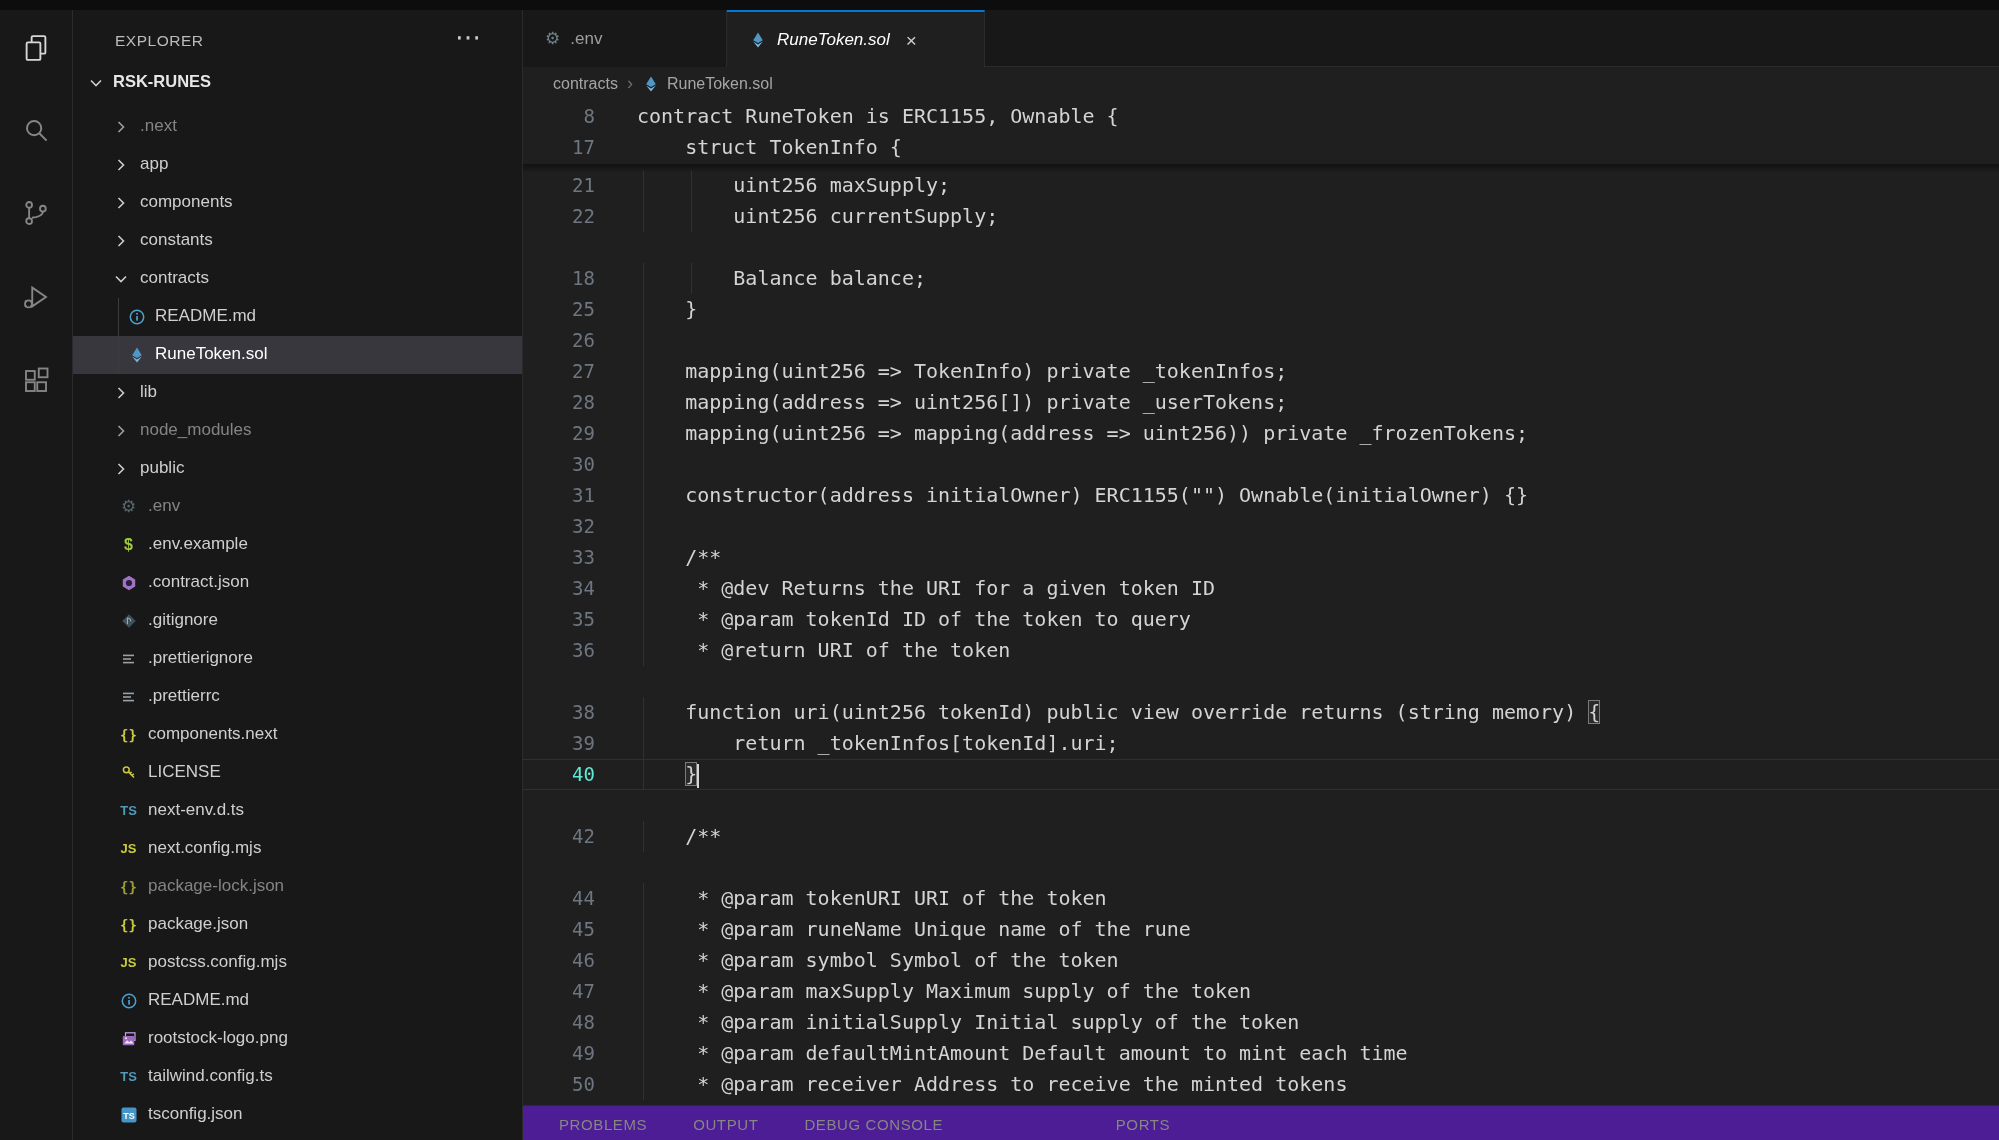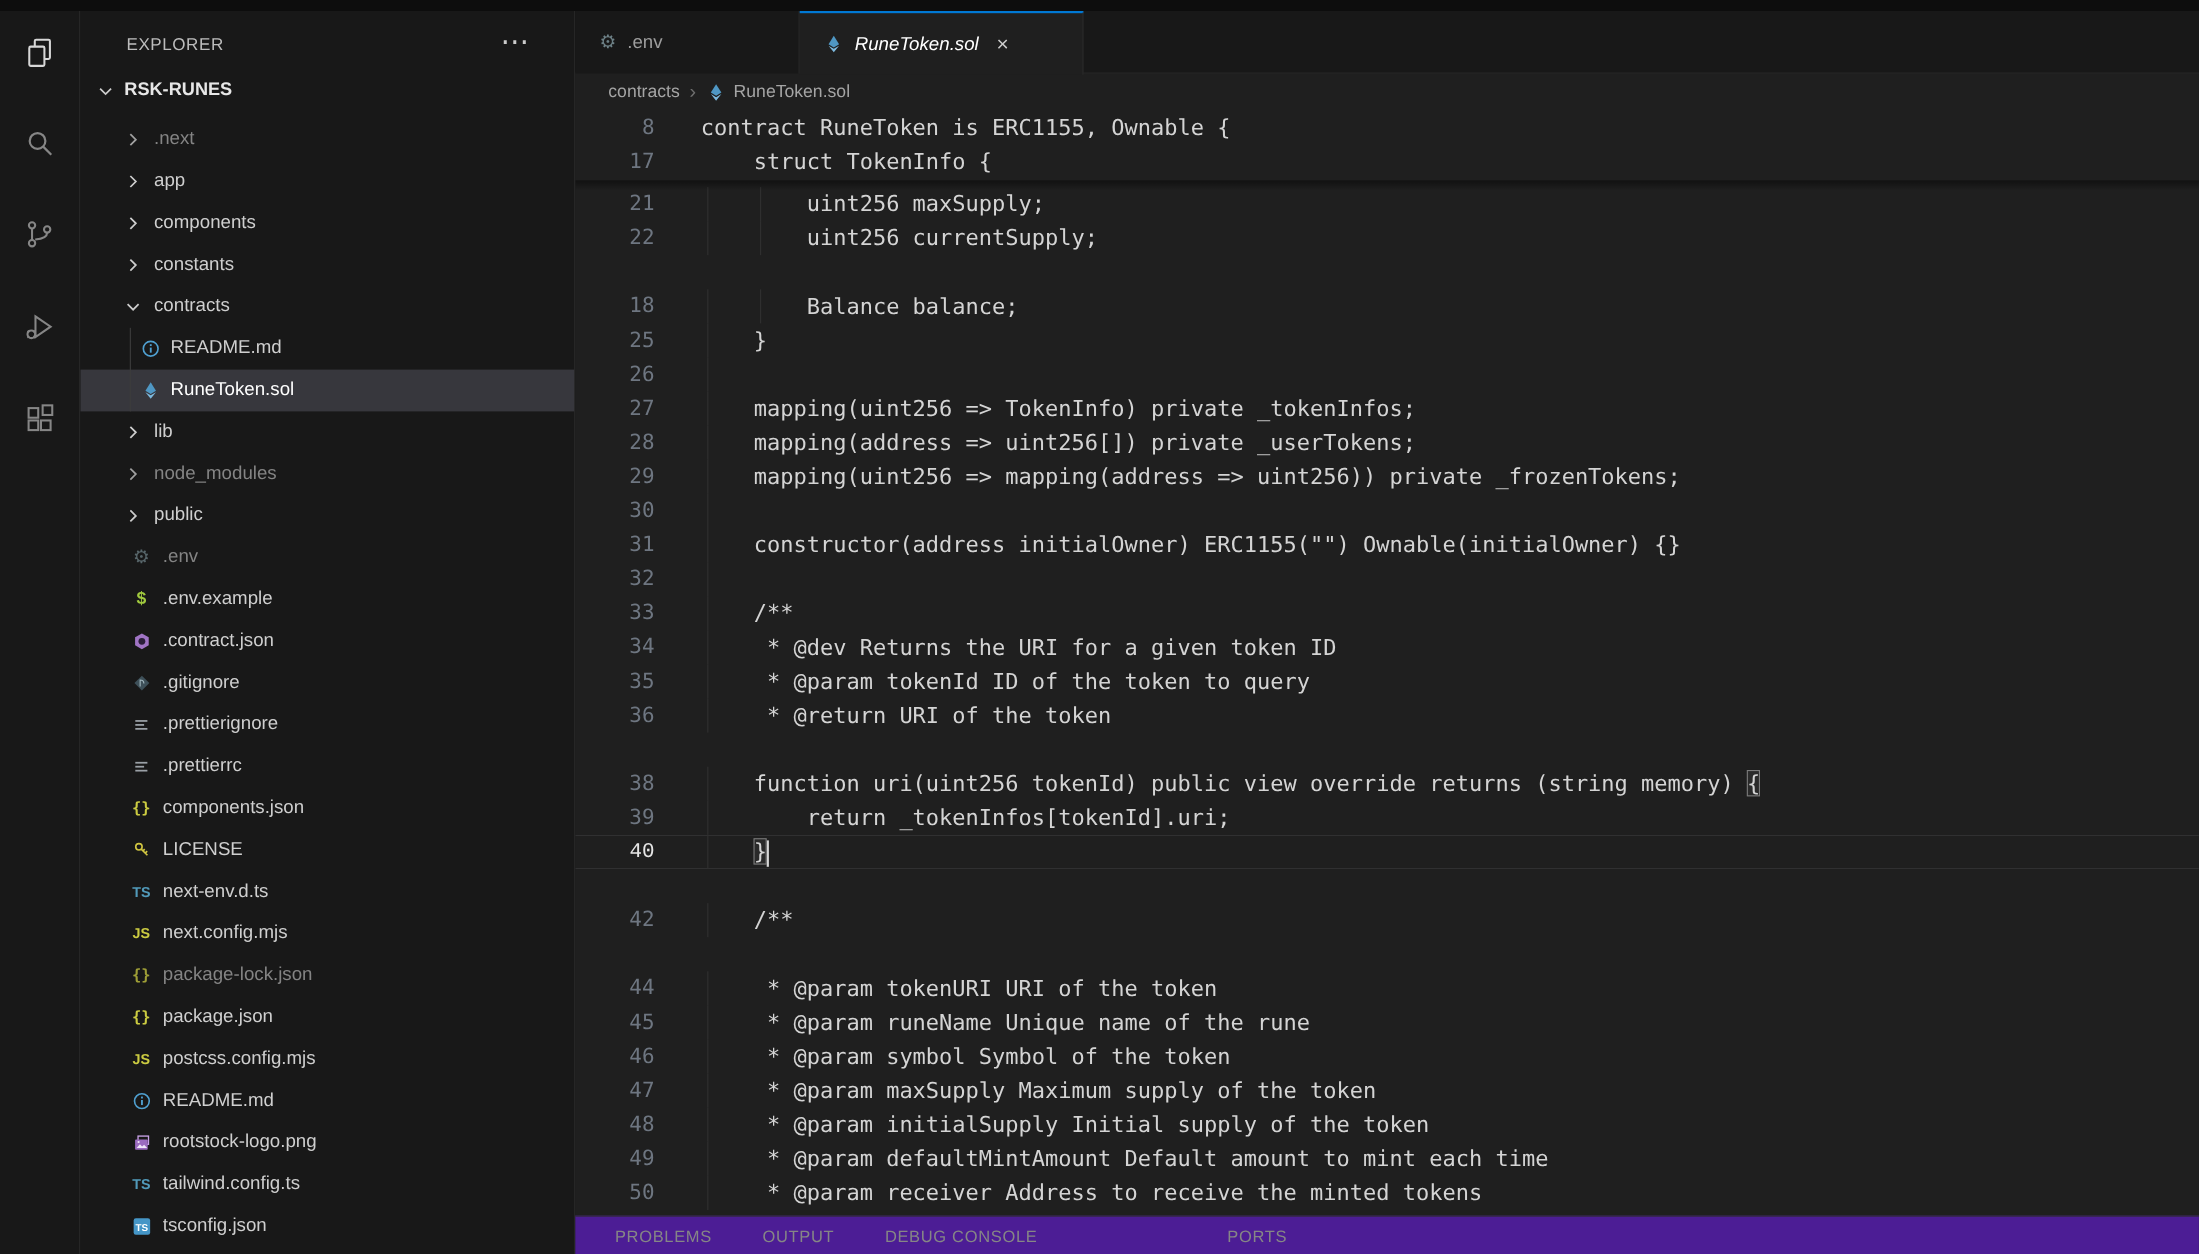--- a/index.html
+++ b/index.html
@@ -56,21 +56,21 @@
                 align-items:center; padding-left:30px; background:#1f1f1f; }
   .bc-seg { font-size:16px; color:#a5a5a5; cursor:pointer; display:flex; align-items:center; }
   .bc-sep { font-size:18px; color:#6e6e6e; margin:0 9px; }
   .bc-seg .icon { margin-right:7px; }
 
   
   .codearea { position:absolute; left:0; top:90px; width:100%; height:1005px; overflow:hidden; }
   .row { position:absolute; left:0; width:100%; height:31px; line-height:31px; }
   .row .ln { position:absolute; left:0; top:0; width:72px; text-align:right;
              font-family:"DejaVu Sans Mono",monospace; font-size:19px; color:#6e7681; }
-  .row.current .ln { color:#e5e5e5;font-family:Liberation Mono, monospace; }
+  .row.current .ln { color:#5eead4; }
   .row .txt { position:absolute; left:114px; top:0; font-family:"DejaVu Sans Mono",monospace;
               font-size:20px; color:#d4d4d4; white-space:pre; }
   .row.current { box-shadow: inset 0 1px 0 #303031, inset 0 -1px 0 #303031; }
   .gl { position:absolute; top:0; width:1px; height:31px; background:#313131; }
   .bm { outline:1px solid #7b7b7b; outline-offset:-1px; background:rgba(120,120,120,.12); }
   .cursor { display:inline-block; width:2px; height:24px; background:#d7d7d7;
             vertical-align:middle; margin-left:0; }
   .sticky { position:absolute; left:0; top:0; width:100%; height:64px; background:#1f1f1f; z-index:5; }
   .sticky .row { position:absolute; }
   .sticky-shadow { position:absolute; left:0; top:64px; width:100%; height:9px; z-index:5;
@@ -284,21 +284,21 @@
               <rect x="3" y="8.2" width="8" height="1.6" fill="#9aa0a6"></rect>
               <rect x="3" y="11.8" width="11" height="1.6" fill="#9aa0a6"></rect>
             </svg>
           </span>
              <span class="lbl" style="left:75px">.prettierrc</span>
         </div>
         <div class="trow" style="top:608px">
           <span class="ficon" style="left:46px">
             <span class="braceicon">{}</span>
           </span>
-             <span class="lbl" style="left:75px">components.json</span>
+             <span class="lbl" style="left:75px">components.next</span>
         </div>
         <div class="trow" style="top:646px">
           <span class="ficon" style="left:46px">
             <svg width="18" height="18" viewBox="0 0 18 18">
               <circle cx="6.3" cy="5.8" r="2.9" fill="none" stroke="#d0c541" stroke-width="1.5"></circle>
               <path d="M8.4 7.9l5.6 5.6M12 11.5l1.8-1.8M10 9.5l1.6-1.6" fill="none" stroke="#d0c541" stroke-width="1.5"></path>
             </svg>
           </span>
              <span class="lbl" style="left:75px">LICENSE</span>
         </div>

